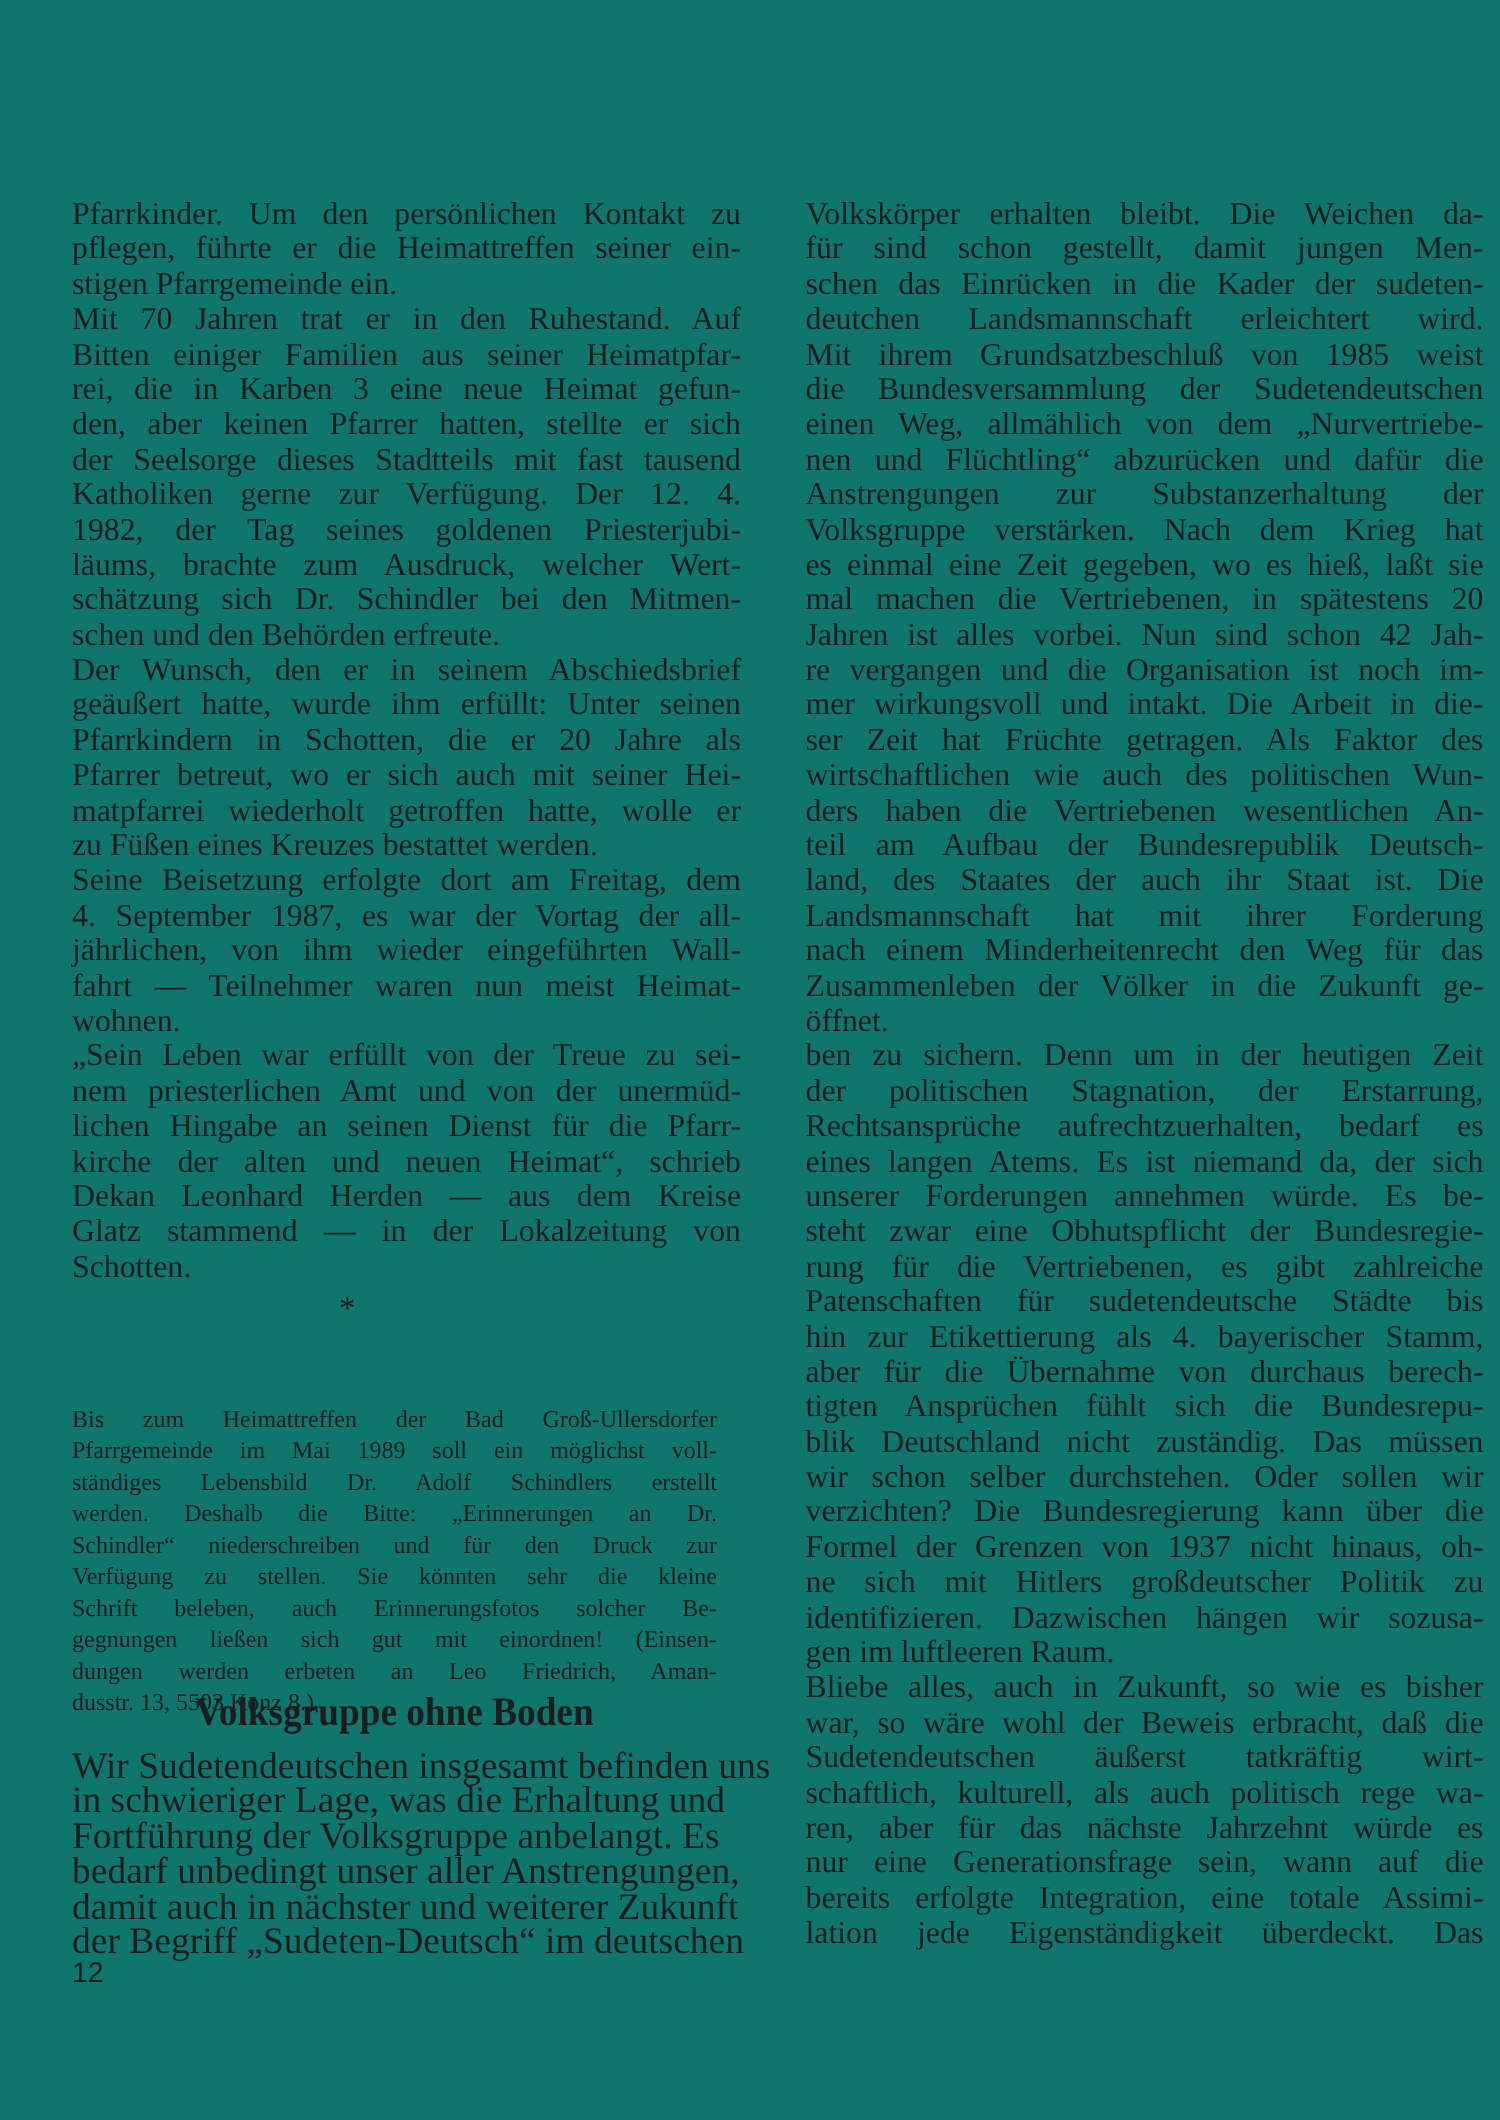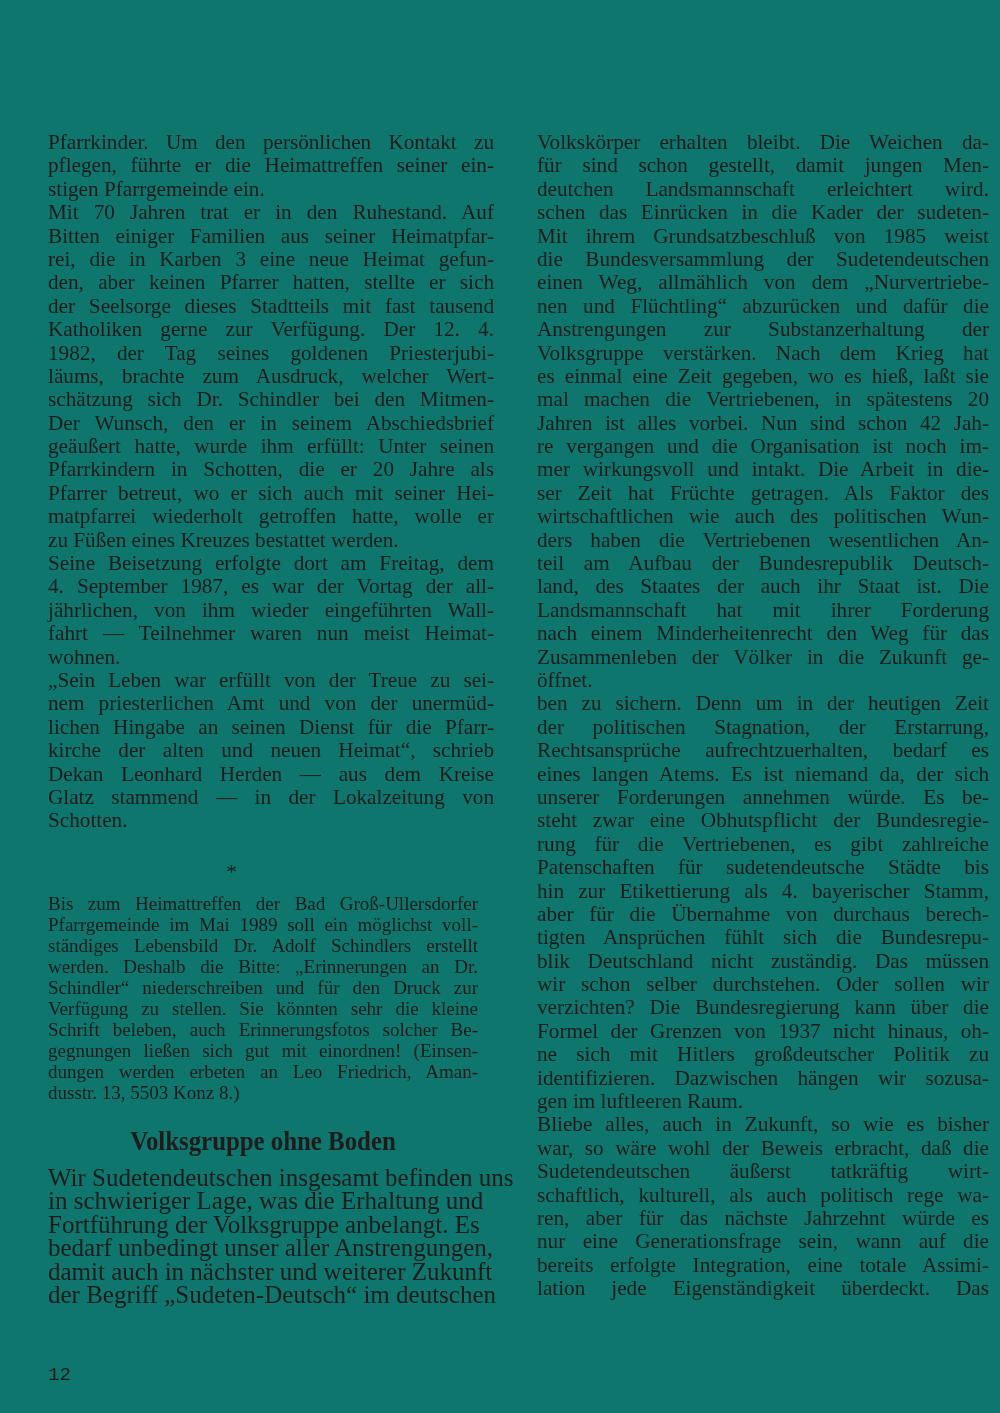--- a/index.html
+++ b/index.html
@@ -4,44 +4,45 @@
 <style>
   html, body { margin: 0; padding: 0; background: #ffffff; }
   body { width: 1000px; height: 1413px; position: relative; overflow: hidden; color: #1c1c1c; }
   .page { position: absolute; left: 0; top: 0; width: 1000px; height: 1413px; background: #0f766e; }
   .col { position: absolute; top: 131px; width: 446px; font-family: "Liberation Serif", "DejaVu Serif", serif; font-size: 21.2px; line-height: 23.4px; }
   .col-left { left: 48px; }
   .col-right { left: 496px; width: 452px; margin-left: 41px; }
   .line { display: block; white-space: nowrap; text-align: justify; text-align-last: justify; height: 23.4px; overflow: visible; }
   .line.last { text-align-last: left; }
   .asterisk { position: absolute; left: 226px; top: 859px; font-family: "Liberation Serif", serif; font-size: 22px; color: #1c1c1c; }
-  .small { position: absolute; left: 48px; top: 893px; width: 430px; font-family: "Liberation Serif", "DejaVu Serif", serif; font-size: 19px; line-height: 21px; }
+  .small { position: absolute; left: 48px; top: 936px; width: 430px; font-family: "Liberation Serif", "DejaVu Serif", serif; font-size: 16px; line-height: 21px; }
   .small .line { height: 21px; }
   .heading { position: absolute; left: 48px; top: 1124px; width: 430px; text-align: center; font-family: "Liberation Serif", serif; font-weight: bold; font-size: 27px; line-height: 34px; transform: scaleX(0.92); transform-origin: center; }
   .body2 { position: absolute; left: 48px; top: 1166px; width: 430px; font-family: "Liberation Serif", "DejaVu Serif", serif; font-size: 25px; line-height: 23.4px; }
-  .pagenum { position: absolute; left: 48px; top: 1364px; font-family: Liberation Mono, monospace; font-size: 19px; }
+  .pagenum { position: absolute; left: 48px; top: 1305px; font-family: Liberation Sans, sans-serif; font-size: 19px; }
 </style>
 </head>
 <body>
 
 <div class="page">
 
   <div class="col col-left" id="left-col">
       <span class="line">Pfarrkinder. Um den persönlichen Kontakt zu</span>
       <span class="line">pflegen, führte er die Heimattreffen seiner ein-</span>
       <span class="line last">stigen Pfarrgemeinde ein.</span>
       <span class="line">Mit 70 Jahren trat er in den Ruhestand. Auf</span>
       <span class="line">Bitten einiger Familien aus seiner Heimatpfar-</span>
       <span class="line">rei, die in Karben 3 eine neue Heimat gefun-</span>
       <span class="line">den, aber keinen Pfarrer hatten, stellte er sich</span>
       <span class="line">der Seelsorge dieses Stadtteils mit fast tausend</span>
       <span class="line">Katholiken gerne zur Verfügung. Der 12. 4.</span>
       <span class="line">1982, der Tag seines goldenen Priesterjubi-</span>
       <span class="line">läums, brachte zum Ausdruck, welcher Wert-</span>
       <span class="line">schätzung sich Dr. Schindler bei den Mitmen-</span>
+      <span class="line last">schen und den Behörden erfreute.</span>
       <span class="line">Der Wunsch, den er in seinem Abschiedsbrief</span>
       <span class="line">geäußert hatte, wurde ihm erfüllt: Unter seinen</span>
       <span class="line">Pfarrkindern in Schotten, die er 20 Jahre als</span>
       <span class="line">Pfarrer betreut, wo er sich auch mit seiner Hei-</span>
       <span class="line">matpfarrei wiederholt getroffen hatte, wolle er</span>
       <span class="line last">zu Füßen eines Kreuzes bestattet werden.</span>
       <span class="line">Seine Beisetzung erfolgte dort am Freitag, dem</span>
       <span class="line">4. September 1987, es war der Vortag der all-</span>
       <span class="line">jährlichen, von ihm wieder eingeführten Wall-</span>
       <span class="line">fahrt — Teilnehmer waren nun meist Heimat-</span>
@@ -77,22 +78,22 @@
       <span class="line">in schwieriger Lage, was die Erhaltung und</span>
       <span class="line">Fortführung der Volksgruppe anbelangt. Es</span>
       <span class="line">bedarf unbedingt unser aller Anstrengungen,</span>
       <span class="line">damit auch in nächster und weiterer Zukunft</span>
       <span class="line">der Begriff „Sudeten-Deutsch“ im deutschen</span>
     </div>
 
   <div class="col col-right" id="right-col">
       <span class="line">Volkskörper erhalten bleibt. Die Weichen da-</span>
       <span class="line">für sind schon gestellt, damit jungen Men-</span>
+      <span class="line">schen das Einrücken in die Kader der sudeten-</span>
       <span class="line">deutchen Landsmannschaft erleichtert wird.</span>
-      <span class="line">schen das Einrücken in die Kader der sudeten-</span>
       <span class="line">Mit ihrem Grundsatzbeschluß von 1985 weist</span>
       <span class="line">die Bundesversammlung der Sudetendeutschen</span>
       <span class="line">einen Weg, allmählich von dem „Nurvertriebe-</span>
       <span class="line">nen und Flüchtling“ abzurücken und dafür die</span>
       <span class="line">Anstrengungen zur Substanzerhaltung der</span>
       <span class="line">Volksgruppe verstärken. Nach dem Krieg hat</span>
       <span class="line">es einmal eine Zeit gegeben, wo es hieß, laßt sie</span>
       <span class="line">mal machen die Vertriebenen, in spätestens 20</span>
       <span class="line">Jahren ist alles vorbei. Nun sind schon 42 Jah-</span>
       <span class="line">re vergangen und die Organisation ist noch im-</span>

